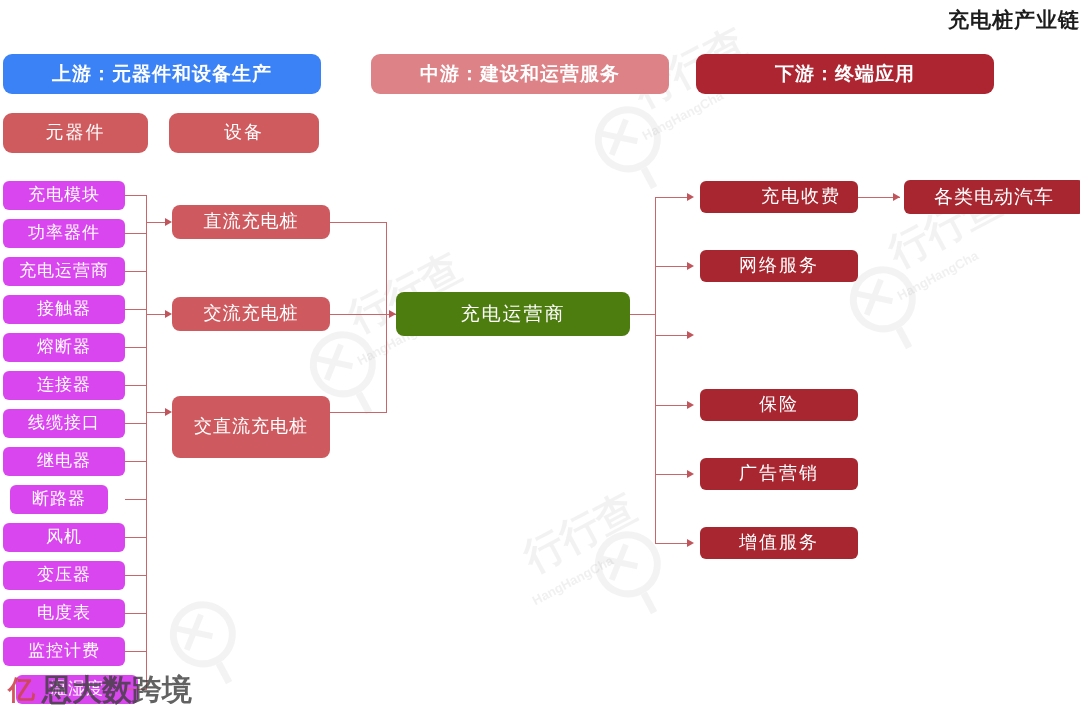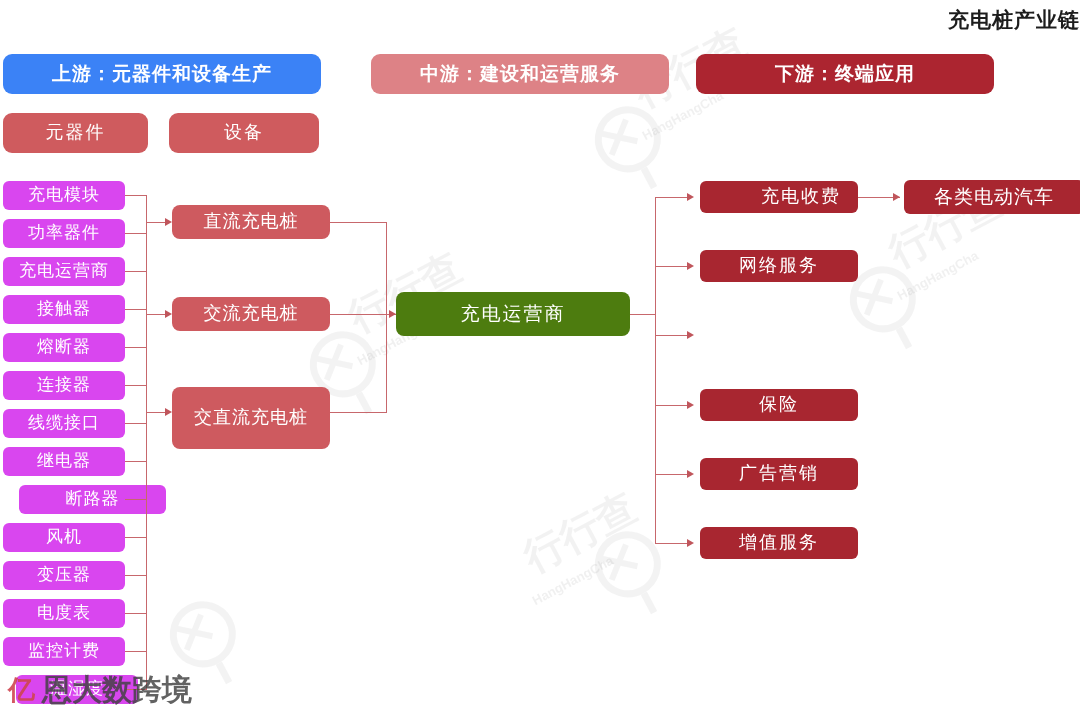--- a/index.html
+++ b/index.html
@@ -266,21 +266,21 @@
   <div class="box subcat" style="left:169px; top:113px; width:150px;">设备</div>
 
   <div class="box comp" style="left:3px; top:181px; width:122px;">充电模块</div>
   <div class="box comp" style="left:3px; top:219px; width:122px;">功率器件</div>
   <div class="box comp" style="left:3px; top:257px; width:122px;">充电运营商</div>
   <div class="box comp" style="left:3px; top:295px; width:122px;">接触器</div>
   <div class="box comp" style="left:3px; top:333px; width:122px;">熔断器</div>
   <div class="box comp" style="left:3px; top:371px; width:122px;">连接器</div>
   <div class="box comp" style="left:3px; top:409px; width:122px;">线缆接口</div>
   <div class="box comp" style="left:3px; top:447px; width:122px;">继电器</div>
-  <div class="box comp" style="left:19px; top:485px; width:147px;">断路器</div>
+  <div class="box comp" style="left:10px; top:485px; width:98px;">断路器</div>
   <div class="box comp" style="left:3px; top:523px; width:122px;">风机</div>
   <div class="box comp" style="left:3px; top:561px; width:122px;">变压器</div>
   <div class="box comp" style="left:3px; top:599px; width:122px;">电度表</div>
   <div class="box comp" style="left:3px; top:637px; width:122px;">监控计费</div>
   <div class="box comp" style="left:16px; top:675px; width:122px;">温湿度</div>
 
   <div class="ln ln-h" style="left:125px; top:195px; width:22px;"></div>
   <div class="ln ln-h" style="left:125px; top:233px; width:22px;"></div>
   <div class="ln ln-h" style="left:125px; top:271px; width:22px;"></div>
   <div class="ln ln-h" style="left:125px; top:309px; width:22px;"></div>
@@ -299,21 +299,21 @@
 
   <div class="ln ln-h" style="left:146px; top:222px; width:20px;"></div>
   <div class="arrow" style="left:165px; top:218px;"></div>
   <div class="ln ln-h" style="left:146px; top:314px; width:20px;"></div>
   <div class="arrow" style="left:165px; top:310px;"></div>
   <div class="ln ln-h" style="left:146px; top:412px; width:20px;"></div>
   <div class="arrow" style="left:165px; top:408px;"></div>
 
   <div class="box mid" style="left:172px; top:205px; width:158px; height:34px;">直流充电桩</div>
   <div class="box mid" style="left:172px; top:297px; width:158px; height:34px;">交流充电桩</div>
-  <div class="box mid" style="left:172px; top:387px; width:158px; height:62px; padding:0 6px;">交直流充电桩</div>
+  <div class="box mid" style="left:172px; top:396px; width:158px; height:62px; padding:0 6px;">交直流充电桩</div>
 
   <div class="ln ln-h" style="left:330px; top:222px; width:57px;"></div>
   <div class="ln ln-h" style="left:330px; top:314px; width:57px;"></div>
   <div class="ln ln-h" style="left:330px; top:412px; width:57px;"></div>
   <div class="ln ln-v" style="left:386px; top:222px; height:191px;"></div>
   <div class="ln ln-h" style="left:386px; top:314px; width:14px;"></div>
   <div class="arrow" style="left:389px; top:310px;"></div>
 
   <div class="box operator" style="left:396px; top:292px; width:234px; height:44px;">充电运营商</div>
 

